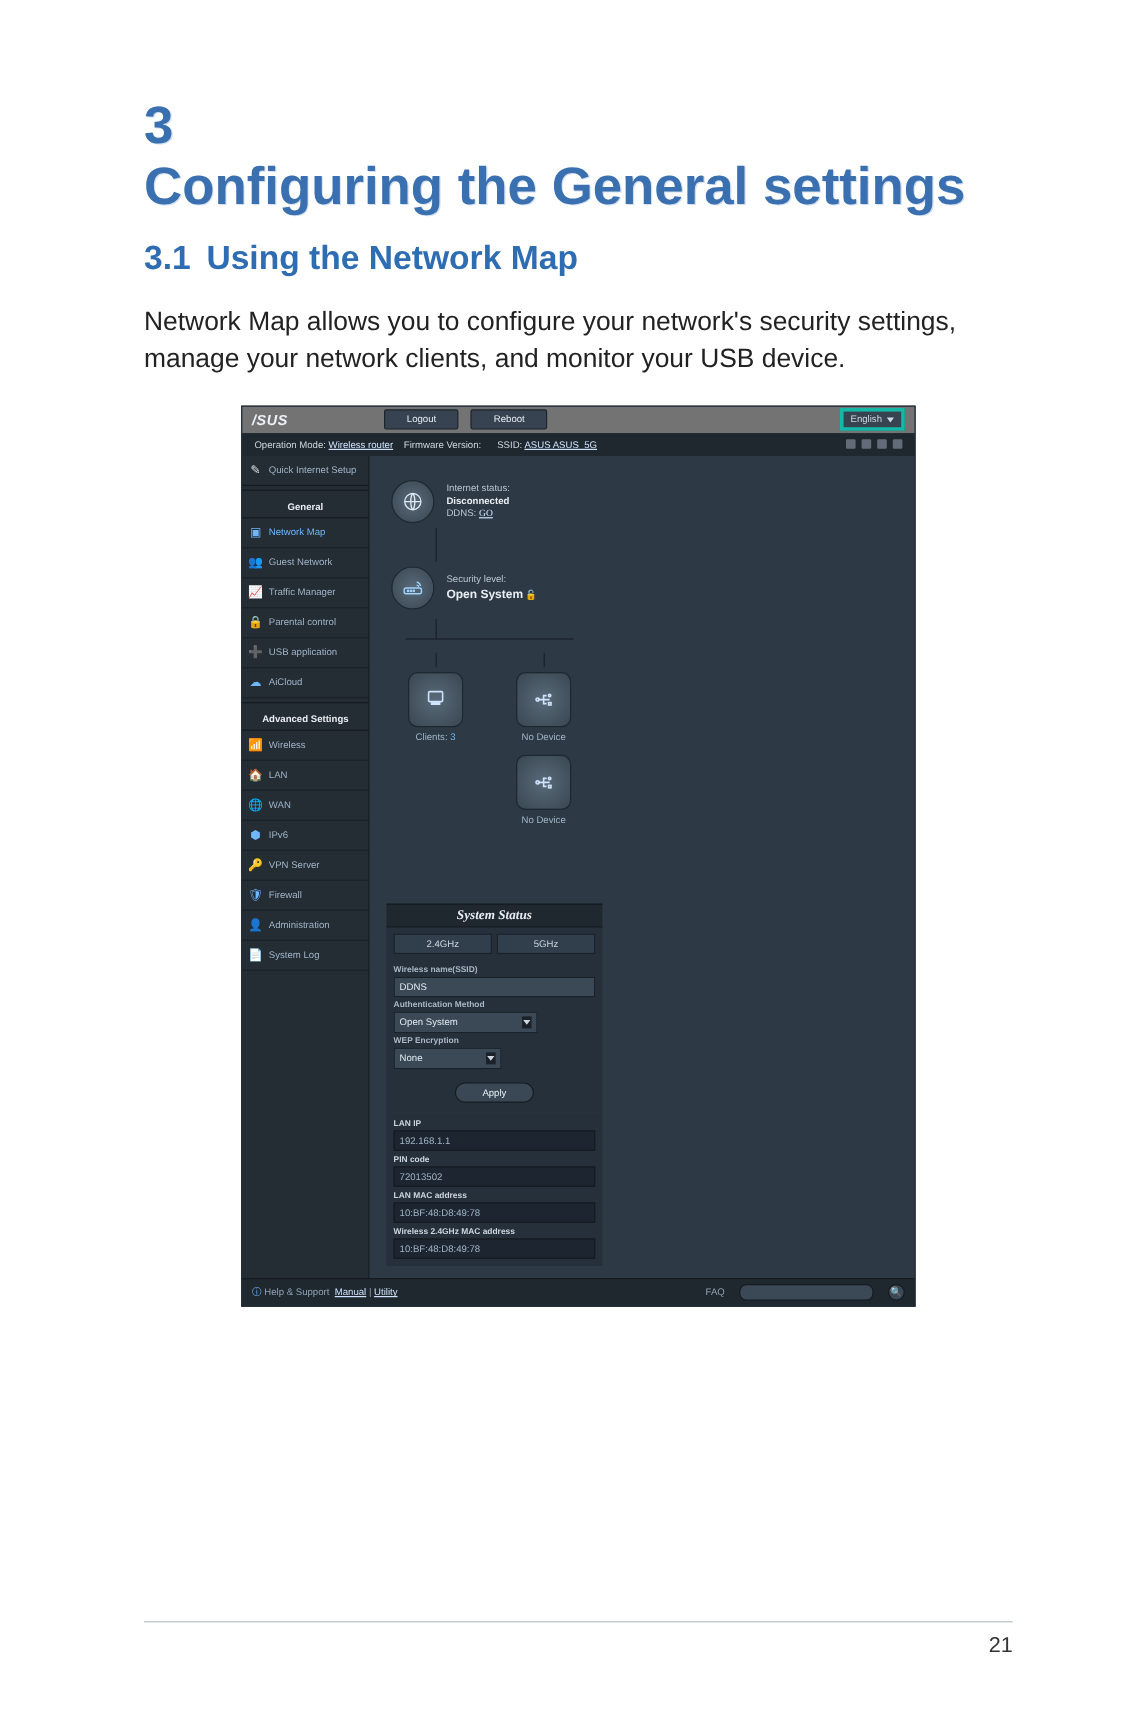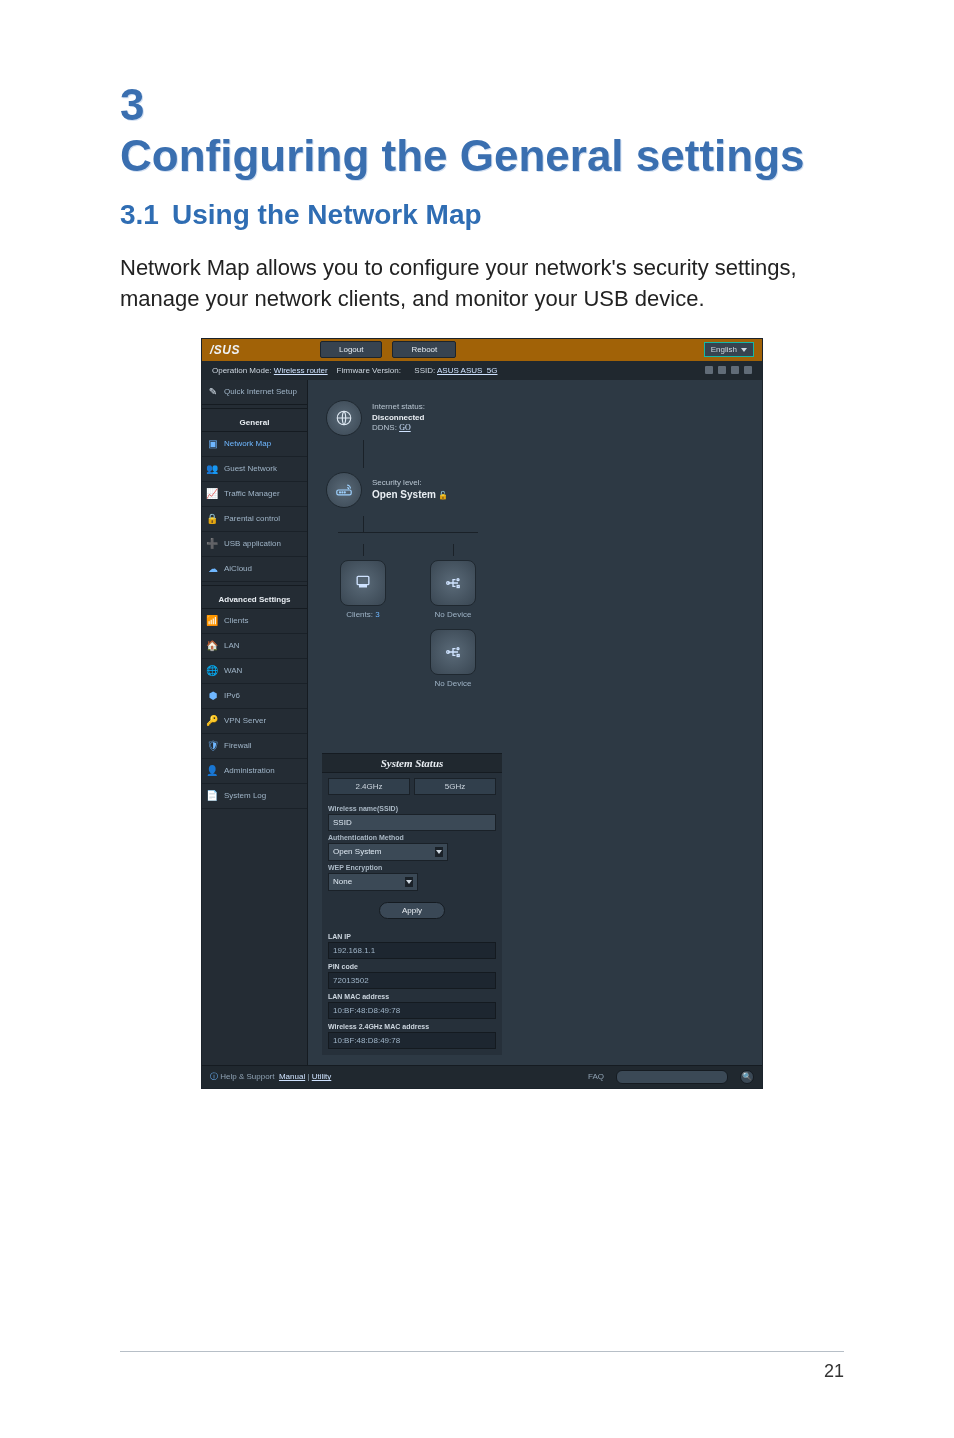--- a/index.html
+++ b/index.html
@@ -50,21 +50,21 @@
     margin: 0 auto;
     background: #2e3a46;
     border: 1px solid #1b232b;
     font-size: 8px;
     color: #cfd8e0;
   }
   .topbar {
     display: flex;
     align-items: center;
     height: 22px;
-    background: #a16207;
+    background: #737373;
     padding: 0 8px;
     gap: 10px;
   }
   .brand {
     font-weight: 700;
     font-size: 12px;
     letter-spacing: 0.5px;
     color: #eef2f6;
     font-style: italic;
   }
@@ -73,21 +73,21 @@
     border: 1px solid #1c242c;
     border-radius: 2px;
     color: #e6edf3;
     font-size: 8px;
     padding: 3px 18px;
     cursor: pointer;
   }
   .top-right { margin-left: auto; display:flex; align-items:center; gap:4px; }
   .lang {
     background: #374350;
-    border: 1px solid #14b8a6;
+    border: 3px solid #14b8a6;
     padding: 2px 6px;
     font-size: 8px;
     display:flex; align-items:center; gap:4px;margin-left:36px;
   }
   .chev-down {
     width:0;height:0;border-left:3px solid transparent;border-right:3px solid transparent;border-top:4px solid #cfd8e0;
   }
   .infobar {
     background: #20282f;
     color: #cdd6df;
@@ -316,21 +316,21 @@
         <div class="side-item">
           <span class="nav-icon">☁</span>
           <span>AiCloud</span>
         </div>
 
         <div class="rule"></div>
         <div class="side-head">Advanced Settings</div>
 
         <div class="side-item">
           <span class="nav-icon">📶</span>
-          <span>Clients</span>
+          <span>Wireless</span>
         </div>
         <div class="side-item">
           <span class="nav-icon">🏠</span>
           <span>LAN</span>
         </div>
         <div class="side-item">
           <span class="nav-icon">🌐</span>
           <span>WAN</span>
         </div>
         <div class="side-item">
@@ -444,21 +444,21 @@
 
           <div class="status-panel">
             <div class="status-title">System Status</div>
             <div class="band-tabs">
               <div class="band-tab">2.4GHz</div>
               <div class="band-tab">5GHz</div>
             </div>
             <div class="field-group">
               <div class="f-label">Wireless name(SSID)</div>
               <div class="f-box">
-                <span>SSID</span>
+                <span>DDNS</span>
               </div>
               <div class="f-label">Authentication Method</div>
               <div class="f-box" style="width:110px;">
                 <span>Open System</span>
                 <span class="dd-arrow">
                     <span class="chev-down"></span>
                   </span>
               </div>
               <div class="f-label">WEP Encryption</div>
               <div class="f-box" style="width:80px;">

